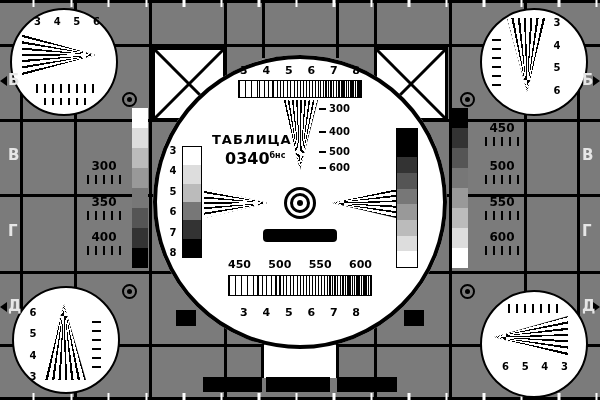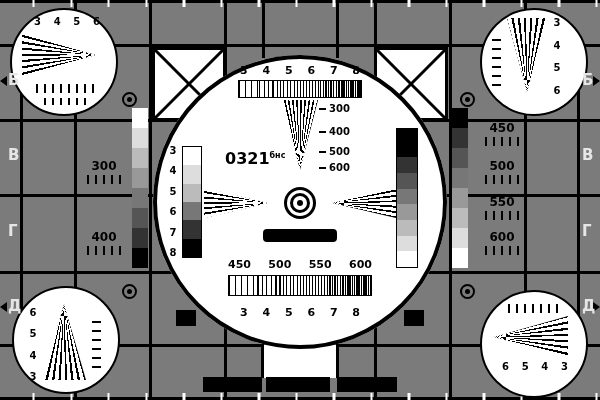--- a/index.html
+++ b/index.html
@@ -101,20 +101,24 @@
     <div class="c3"></div>
       <div class="c2"></div>
     <div class="c1"></div>
       <div class="c0"></div>
   </div>
 
   <div class="abs panel-row" style="left:84px;top:160px">
     <div class="num s12">300</div>
     <div class="tickrow-v tickbox"></div>
   </div>
+  <div class="abs panel-row" style="left:84px;top:196px">
+    <div class="num s12">350</div>
+    <div class="tickrow-v tickbox"></div>
+  </div>
   <div class="abs panel-row" style="left:84px;top:231px">
     <div class="num s12">400</div>
     <div class="tickrow-v tickbox"></div>
   </div>
 
   <div class="abs panel-row" style="left:482px;top:122px">
     <div class="num s12">450</div>
     <div class="tickrow-v tickbox"></div>
   </div>
   <div class="abs panel-row" style="left:482px;top:160px">
@@ -155,22 +159,23 @@
     </div>
   <div class="abs grat" style="left:238px;top:80px;width:124px;height:18px">
     <div class="g1"></div>
       <div class="g2"></div>
     <div class="g3"></div>
       <div class="g4"></div>
     <div class="g5"></div>
       <div class="g6"></div>
   </div>
 
+  <div class="abs title-text" style="left:212px;top:132px">ТАБЛИЦА</div>
   <div class="abs" style="left:225px;top:149px">
-    <span class="code-text">0321</span><span class="code-sup">бнс</span>
+    <span class="code-text">0340</span><span class="code-sup">бнс</span>
   </div>
 
   <div class="abs wedge-v" style="left:282px;top:100px;width:36px;height:70px"></div>
   <div class="abs wedge-mark" style="left:319px;top:104px">
     <span class="dash"></span>
     <span class="num s10">300</span>
   </div>
   <div class="abs wedge-mark" style="left:319px;top:127px">
     <span class="dash"></span>
     <span class="num s10">400</span>

